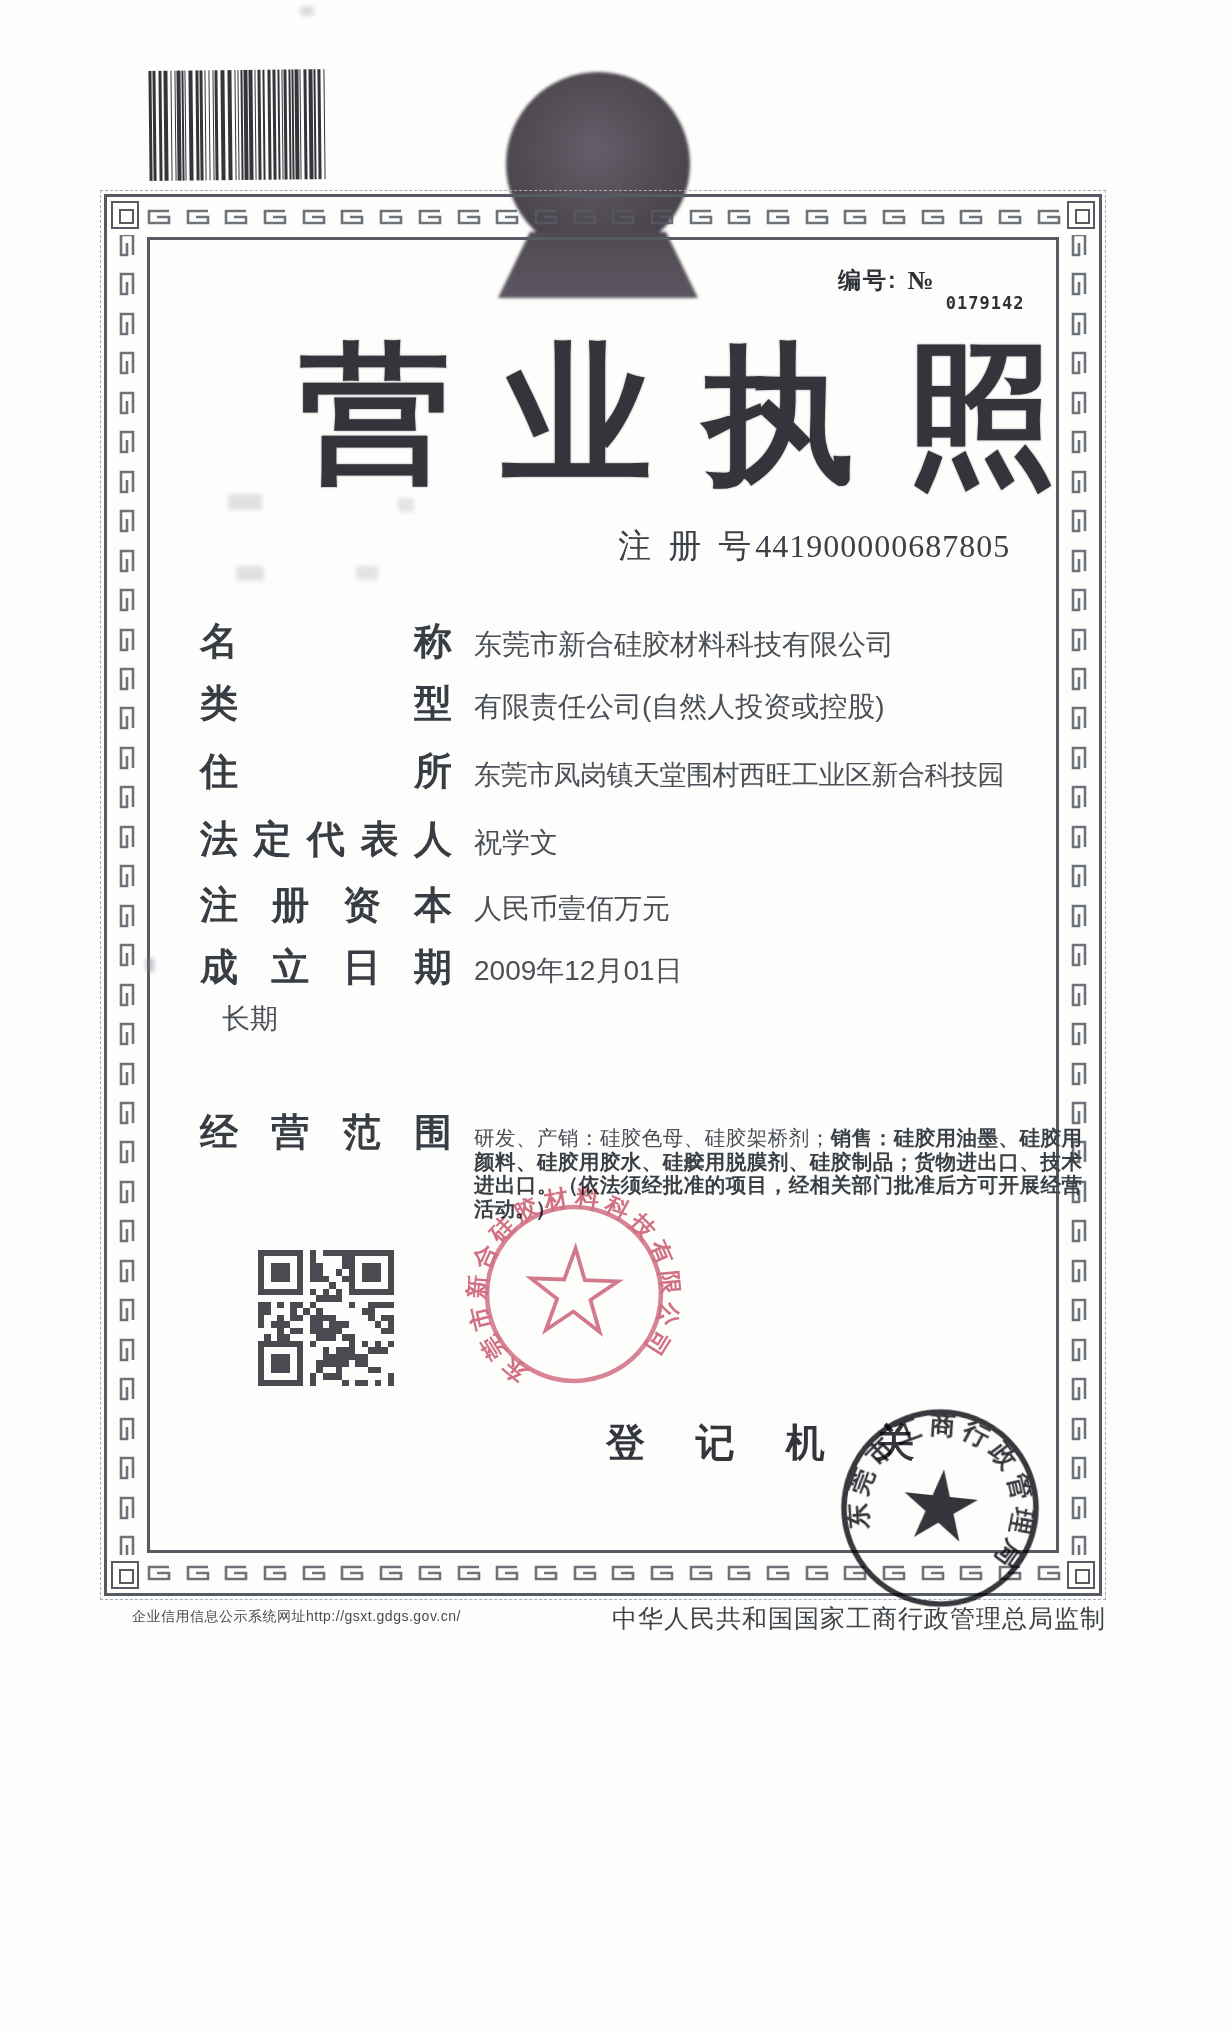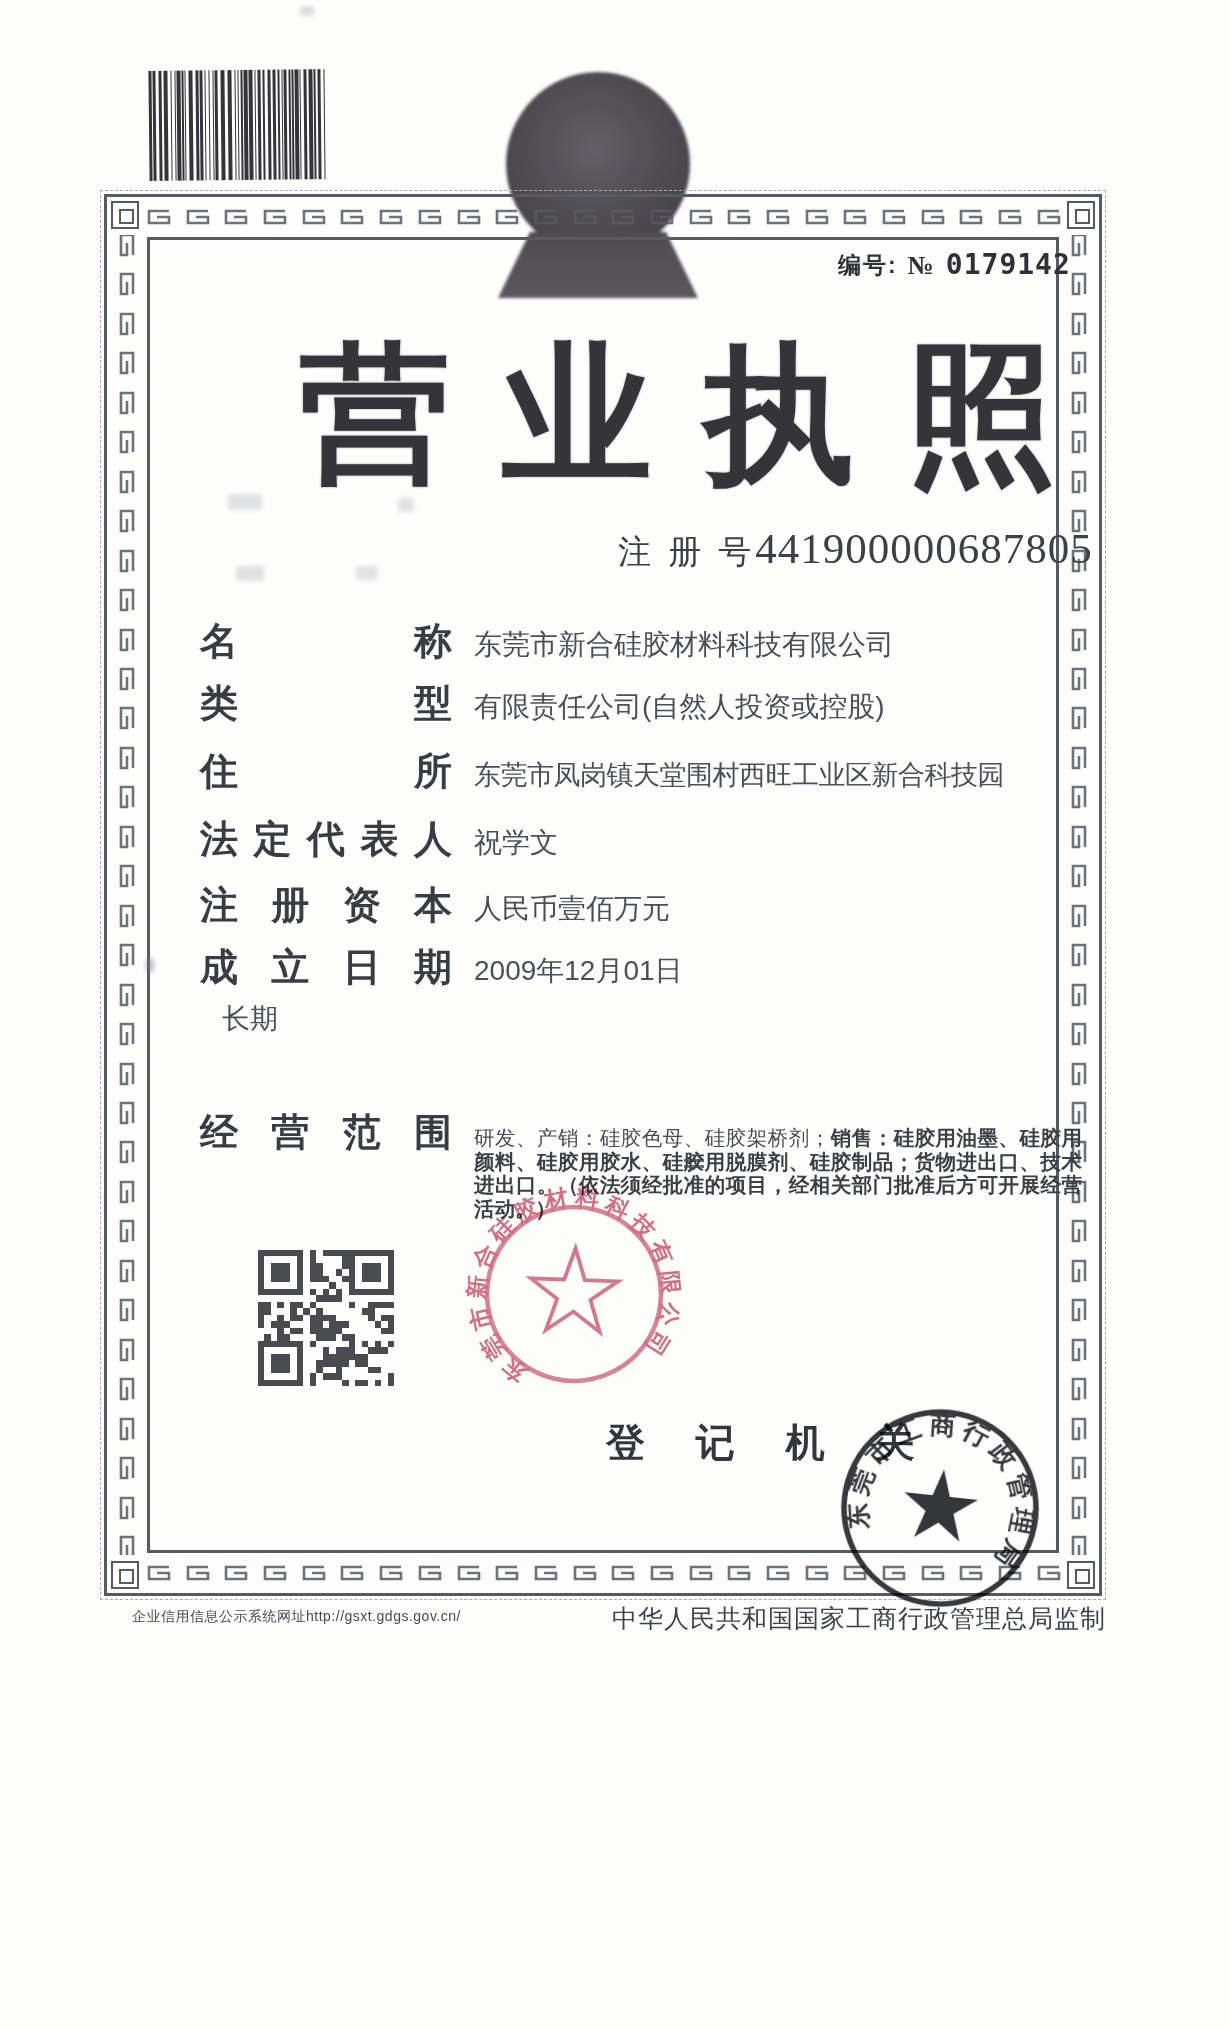--- a/index.html
+++ b/index.html
@@ -29,34 +29,34 @@
   .hooks-left{left:5px;top:38px;bottom:38px;width:30px;flex-direction:column;}
   .hooks-right{right:5px;top:38px;bottom:38px;width:30px;flex-direction:column;}
   .hook svg{display:block;}
   .hookv{transform:rotate(90deg);}
   .fcorner{position:absolute;width:28px;height:28px;border:2.5px solid #565b63;box-sizing:border-box;}
   .fcorner::after{content:"";position:absolute;left:6px;top:6px;width:11px;height:11px;border:2px solid #565b63;}
   .fc-tl{left:4px;top:4px;}  .fc-tr{right:4px;top:4px;}
   .fc-bl{left:4px;bottom:4px;}.fc-br{right:4px;bottom:4px;}
 
   
-  .serial{position:absolute;left:838px;top:248px;display:flex;align-items:flex-end;gap:10px;
+  .serial{position:absolute;left:838px;top:248px;display:flex;align-items:center;gap:10px;
           font-size:23px;font-weight:bold;color:#2e3238;letter-spacing:2px;}
   .serial .no-mark{font-family:"Liberation Serif","DejaVu Serif",serif;font-size:26px;}
-  .serial .num{font-family:"DejaVu Sans Mono",monospace;font-weight:600;font-size:28px;letter-spacing:1px;}
+  .serial .num{font-family:"DejaVu Sans Mono",monospace;font-weight:600;font-size:17px;letter-spacing:1px;margin-top:45px;}
 
   
   .title{position:absolute;left:300px;top:332px;margin:0;white-space:nowrap;
          font-size:150px;line-height:1.1;font-weight:900;color:#34343a;letter-spacing:52px;
          text-shadow:0 0 2px rgba(45,45,52,.55);}
 
   
   .regline{position:absolute;left:618px;top:524px;display:flex;align-items:baseline;}
   .regline .reg-label{font-size:33px;color:#3c4047;letter-spacing:4px;}
-  .regline .reg-no{font-size:43px;color:#3c4047;font-family:"Liberation Serif","DejaVu Serif",serif;letter-spacing:1px;}
+  .regline .reg-no{font-size:32px;color:#3c4047;font-family:"Liberation Serif","DejaVu Serif",serif;letter-spacing:1px;}
 
   
   .field-row{position:absolute;left:200px;display:flex;align-items:baseline;}
   .f-label{display:block;width:252px;font-size:38px;font-weight:700;color:#383c43;
            text-align:justify;text-align-last:justify;letter-spacing:0;}
   .f-value{margin-left:22px;font-size:28px;color:#4b5058;max-width:610px;line-height:1.2;}
   .r1{top:616px;} .r2{top:678px;} .r3{top:746px;} .r4{top:814px;}
   .r5{top:880px;} .r6{top:942px;} .r7{top:1002px;} .r8{top:1107px;justify-content:flex-end;}
   .r3 .f-value{font-size:27px;letter-spacing:-.5px;}
   .scope-value{margin-left:22px;margin-top:10px;width:608px;font-size:20.5px;line-height:23.5px;

